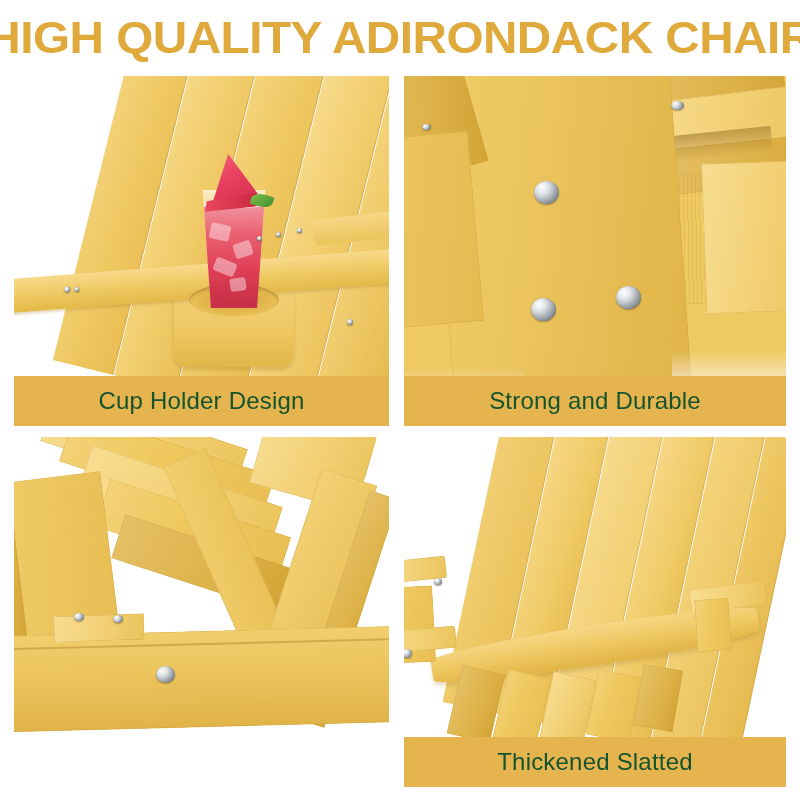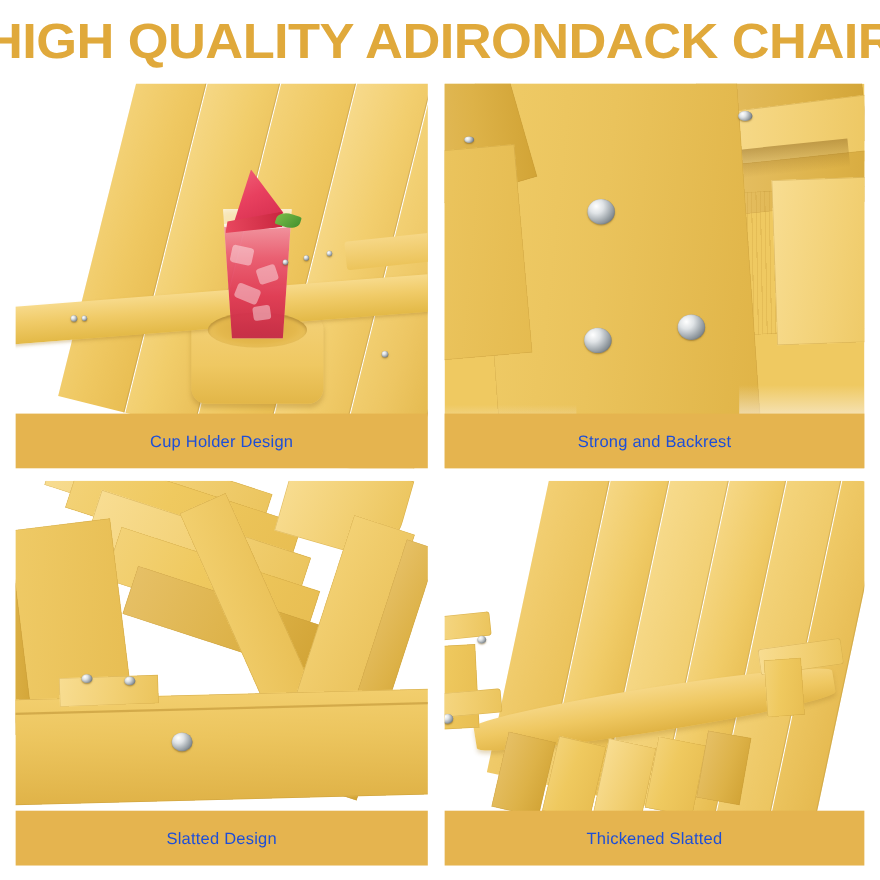--- a/index.html
+++ b/index.html
@@ -17,23 +17,23 @@
     color:#E0A93B; white-space:nowrap;
     transform:scaleX(1.06); transform-origin:center center;
   }
 
   
   .cell { position:absolute; overflow:hidden; }
   .photo { position:absolute; inset:0; overflow:hidden; background:#ffffff; }
 
   .caption {
     position:absolute; left:0; right:0; bottom:0; height:50px;
-    background:#E5B44F; color:#1d4ed8;
+    background:#E5B44F; color:#14532d;
     display:flex; align-items:center; justify-content:center;
-    font-size:15px; font-weight:400; letter-spacing:.2px;
+    font-size:24px; font-weight:400; letter-spacing:.2px;
   }
 
   
   #cell-tl { left:14px;  top:76px;  width:375px; height:350px; }
   #cell-tr { left:404px; top:76px;  width:382px; height:350px; }
   #cell-bl { left:14px;  top:437px; width:375px; height:350px; }
   #cell-br { left:404px; top:437px; width:382px; height:350px; }
 
   
   .plank {
@@ -229,21 +229,21 @@
         <div style="position:absolute; left:268px; bottom:0; width:140px; height:76px;
                     background:linear-gradient(180deg,rgba(255,255,255,.0),#FAF3EB 60%);"></div>
 
         <span class="screw" style="left:130px; top:105px; width:25px; height:23px;"></span>
         <span class="screw" style="left:127px; top:222px; width:25px; height:23px;"></span>
         <span class="screw" style="left:212px; top:210px; width:25px; height:23px;"></span>
         <span class="screw" style="left:267px; top:25px; width:13px; height:9px;"></span>
         <span class="screw" style="left:18px; top:48px; width:9px; height:6px;"></span>
       </div>
     </div>
-    <div class="caption">Strong and Backrest</div>
+    <div class="caption">Strong and Durable</div>
   </div>
 
   <div class="cell" id="cell-bl">
     <div class="photo">
       <div id="bl-wrap">
 
         <div class="plank light" style="left:30px; top:-20px; width:200px; height:56px; transform:rotate(18deg);"></div>
         <div class="plank" style="left:48px; top:6px;  width:210px; height:52px; transform:rotate(18deg);"></div>
         <div class="plank light" style="left:66px; top:38px; width:200px; height:50px; transform:rotate(18deg);"></div>
         <div class="plank" style="left:84px; top:70px; width:190px; height:50px; transform:rotate(18deg);"></div>
@@ -267,21 +267,20 @@
                     background:linear-gradient(180deg,#F2CE6D 0%,#ECC55E 40%,#E0B348 100%);"></div>
         <div class="seam" style="left:-14px; top:206px; width:410px; height:1.5px; transform:rotate(-1.5deg);"></div>
 
         <div class="plank light" style="left:40px; top:178px; width:90px; height:26px; transform:rotate(-2deg);"></div>
 
         <span class="screw" style="left:60px; top:176px; width:10px; height:8px;"></span>
         <span class="screw" style="left:99px; top:178px; width:10px; height:8px;"></span>
         <span class="screw" style="left:142px; top:229px; width:19px; height:17px;"></span>
       </div>
     </div>
-    <div class="caption">Slatted Design</div>
   </div>
 
   <div class="cell" id="cell-br">
     <div class="photo">
       <div id="br-wrap">
 
         <div id="br-fan">
           <div class="sl" style="left:0px;   width:54px; background:linear-gradient(96deg,#F3D075,#EAC158);"></div>
           <div class="sl" style="left:55px;  width:52px;"></div>
           <div class="sl" style="left:108px; width:52px; background:linear-gradient(96deg,#F7DB8D,#F0CC6B);"></div>

